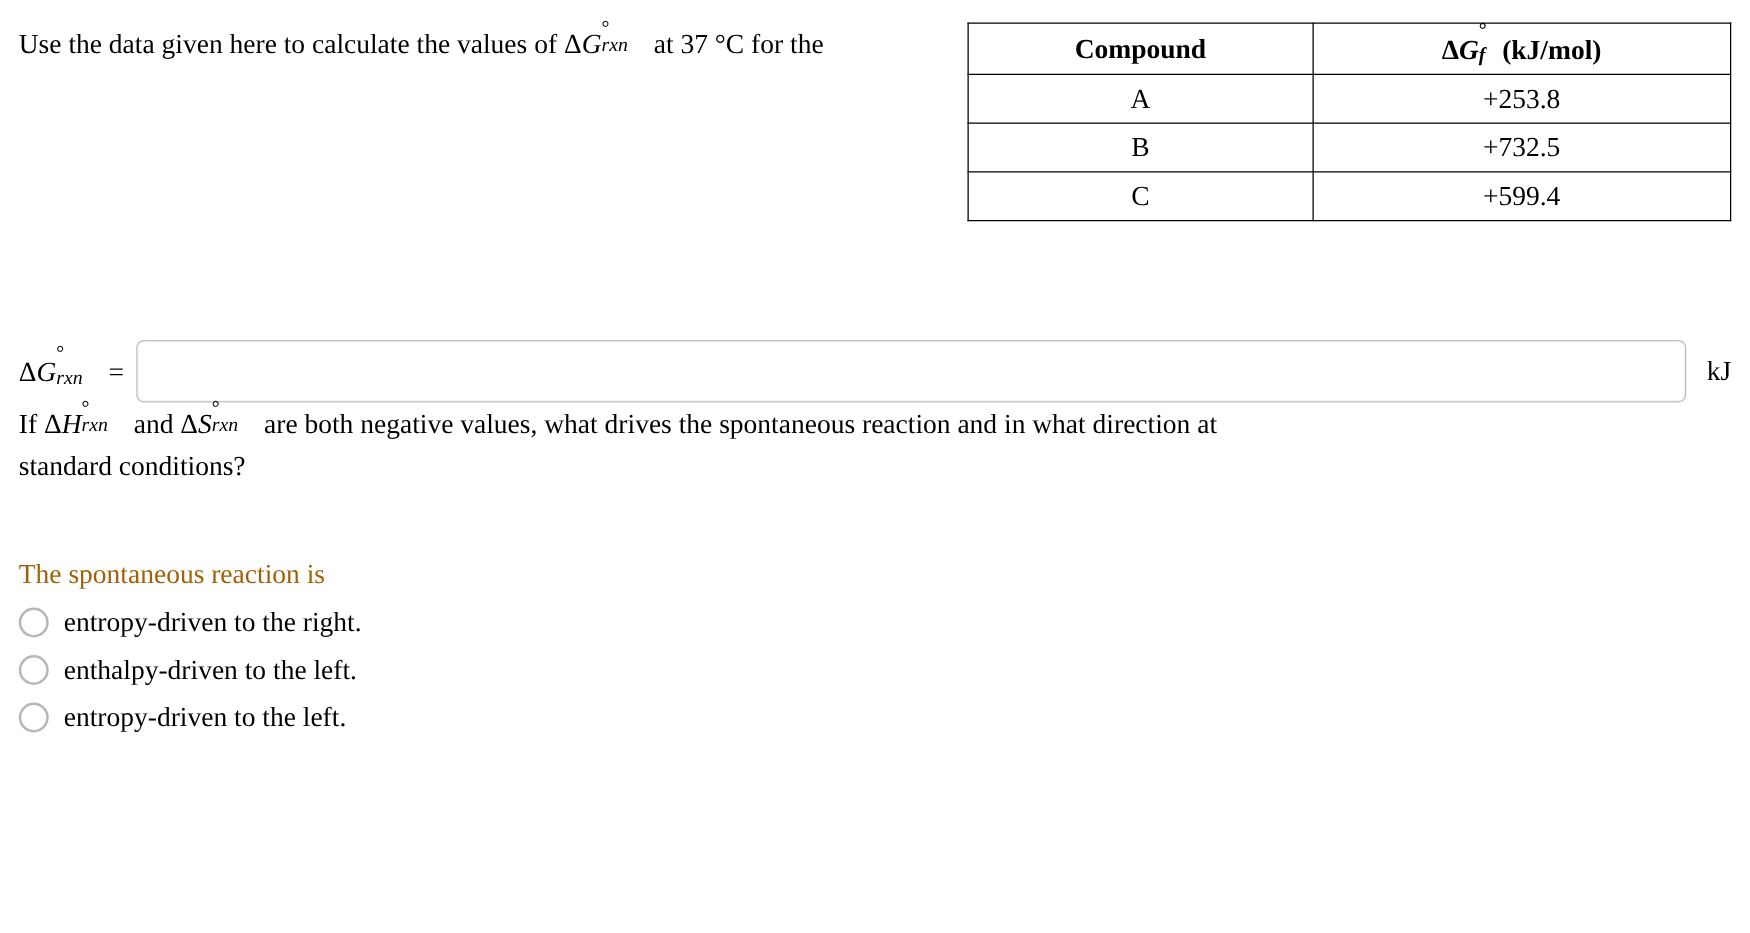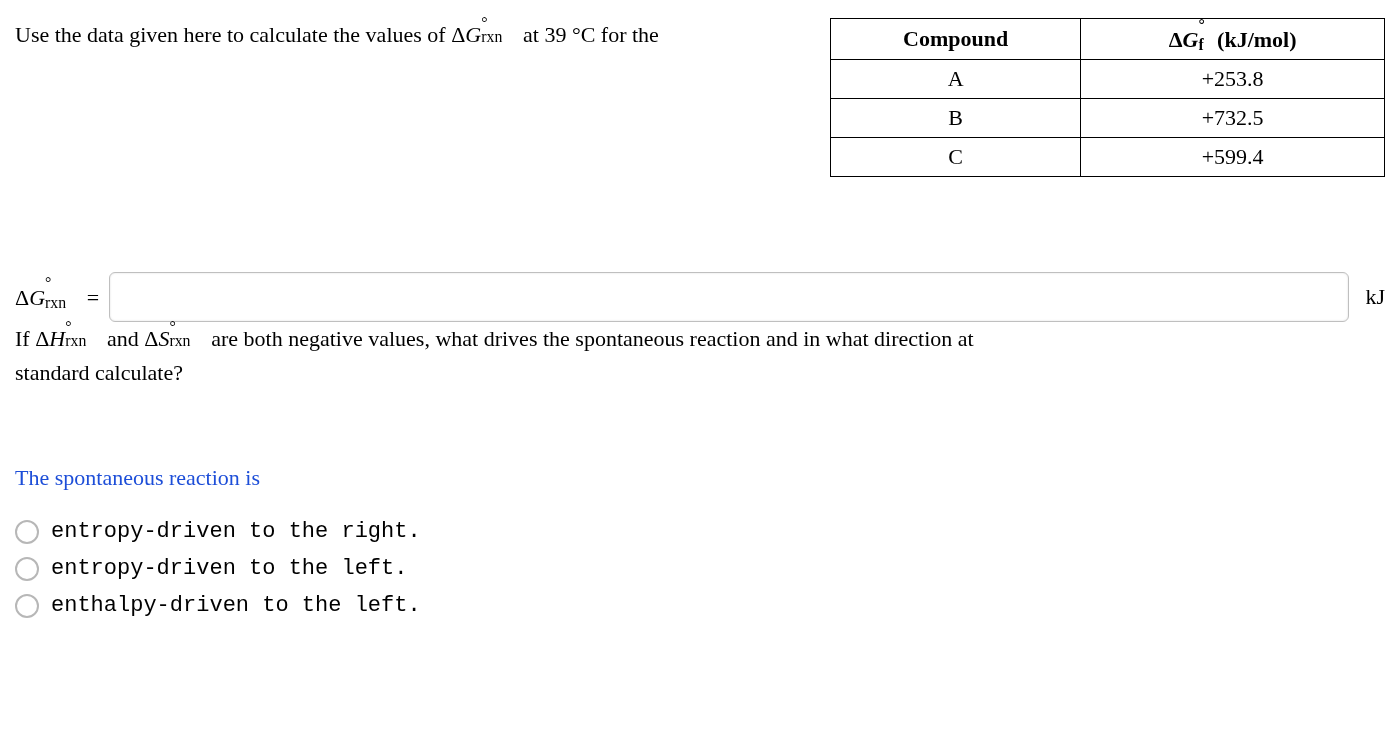--- a/index.html
+++ b/index.html
@@ -23,21 +23,21 @@
   }
   .intro {
     flex: 1;
     line-height: 1.55;
   }
   .eq-block {
     margin: 32px 0 0 50px;
   }
   .data-table {
     border-collapse: collapse;
-    width: 555px;
+    width: 611px;
   }
   .data-table th, .data-table td {
     border: 1.5px solid #000;
     text-align: center;
     padding: 6px 0;
     font-weight: normal;
   }
   .data-table th {
     font-weight: bold;
   }
@@ -58,26 +58,25 @@
     box-shadow: inset 0 0 2px rgba(0,0,0,0.15);
   }
   .unit {
     margin-left: 6px;
     text-align: right;
   }
   .q2 {
     line-height: 1.55;
   }
   .prompt-line {
-    margin-top: 75px;
-    color: #1d4ed8;
+    margin-top: 56px;
+    color: #a16207;
   }
   .options {
-    margin-top: 28px;
-    font-family: Liberation Mono, monospace;
+    margin-top: 13px;
   }
   .option-row {
     display: flex;
     align-items: center;
     gap: 12px;
     margin-bottom: 12px;
     cursor: pointer;
   }
   .radio {
     width: 24px;
@@ -92,31 +91,31 @@
     position: relative;
     width: 1.65em;
     height: 1em;
   }
   .subsup .ss-sup, .subsup .ss-sub {
     position: absolute;
     left: 0;
     font-size: 0.72em;
   }
   .subsup .ss-sup { top: -0.55em; }
-  .subsup .ss-sub { bottom: -0.45em; }
+  .subsup .ss-sub { bottom: -0.45em; font-style: italic; }
   .mathit { font-style: italic; }
 </style>
 </head>
 <body>
 
 <div class="page">
 
   <div class="top-row">
     <div class="intro">
-      <span>Use the data given here to calculate the values of </span><span><span>Δ</span><span class="mathit">G</span><span class="subsup"><span class="ss-sup">°</span><span class="ss-sub">rxn</span></span></span><span> at 39 °C for the</span><br>
+      <span>Use the data given here to calculate the values of </span><span><span>Δ</span><span class="mathit">G</span><span class="subsup"><span class="ss-sup">°</span><span class="ss-sub">rxn</span></span></span><span> at 37 °C for the</span><br>
     </div>
 
     <table class="data-table">
       <thead>
         <tr>
           <th>Compound</th>
           <th>
             <span>Δ</span><span class="mathit">G</span><span class="subsup" style="width:0.6em"><span class="ss-sup">°</span><span class="ss-sub">f</span></span><span> (kJ/mol)</span>
           </th>
         </tr>
@@ -141,33 +140,33 @@
   <div class="answer-row">
     <div>
       <span>Δ</span><span class="mathit">G</span><span class="subsup"><span class="ss-sup">°</span><span class="ss-sub">rxn</span></span><span> =</span>
     </div>
     <input type="text" class="answer-input" value="" style="">
     <div class="unit">kJ</div>
   </div>
 
   <div class="q2">
     <span>If </span><span><span>Δ</span><span class="mathit">H</span><span class="subsup"><span class="ss-sup">°</span><span class="ss-sub">rxn</span></span></span><span> and </span><span><span>Δ</span><span class="mathit">S</span><span class="subsup"><span class="ss-sup">°</span><span class="ss-sub">rxn</span></span></span><span> are both negative values, what drives the spontaneous reaction and in what direction at</span><br>
-    <span>standard calculate?</span>
+    <span>standard conditions?</span>
   </div>
 
   <div class="prompt-line">The spontaneous reaction is</div>
 
   <div class="options">
     <div class="option-row">
       <div class="radio"></div>
       <span>entropy-driven to the right.</span>
     </div>
     <div class="option-row">
       <div class="radio"></div>
-      <span>entropy-driven to the left.</span>
+      <span>enthalpy-driven to the left.</span>
     </div>
     <div class="option-row">
       <div class="radio"></div>
-      <span>enthalpy-driven to the left.</span>
+      <span>entropy-driven to the left.</span>
     </div>
   </div>
 
 </div>
 
 </body></html>

